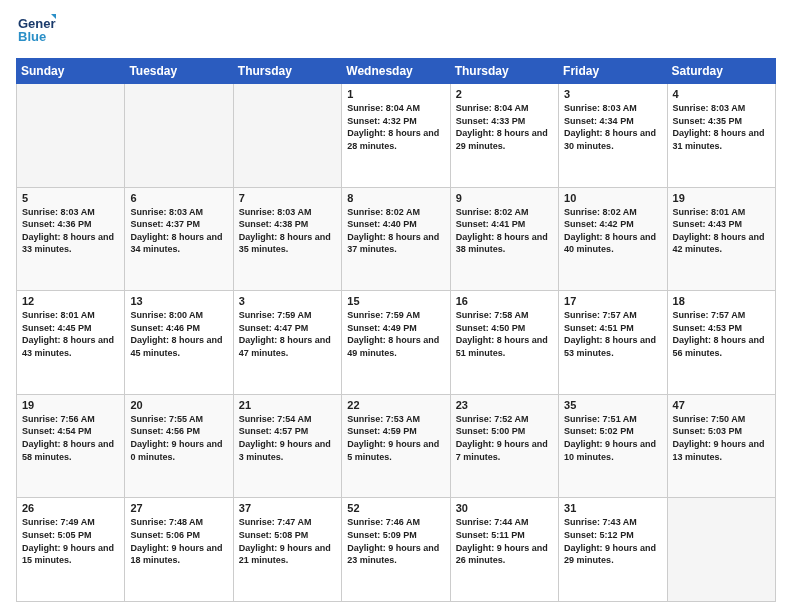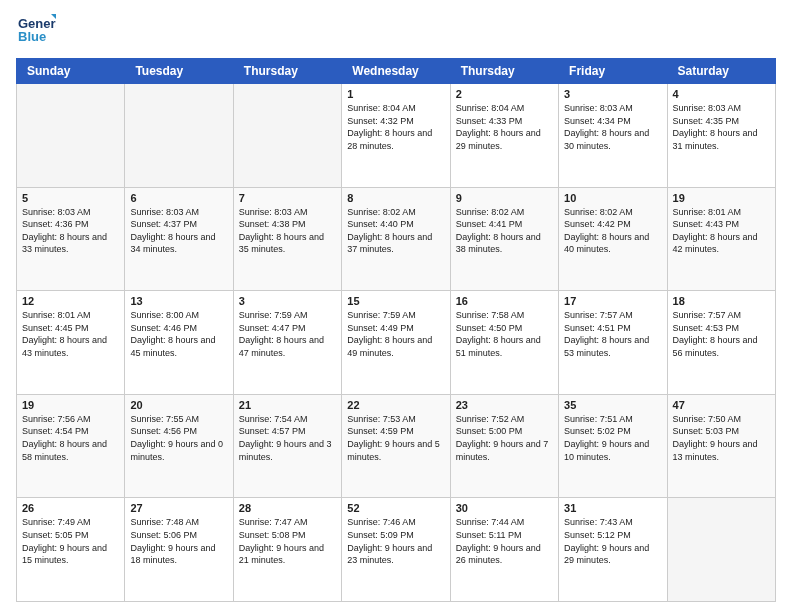--- a/index.html
+++ b/index.html
@@ -45,21 +45,21 @@
     .calendar {
       width: 100%;
       border-collapse: collapse;
       flex: 1;
     }
     .calendar th {
       background: #2b5cbf;
       color: #fff;
       font-size: 12px;
       font-weight: bold;
-      padding: 5px 10px;
+      padding: 5px 4px;
       text-align: left;
       border: 1px solid #2b5cbf;
     }
     .calendar td {
       border: 1px solid #ccc;
       vertical-align: top;
       padding: 4px 5px;
       font-size: 9.5px;
       color: #222;
       background: #fff;
@@ -78,20 +78,21 @@
     .day-num {
       font-size: 11px;
       font-weight: bold;
       margin-bottom: 2px;
       display: block;
     }
     .day-info {
       font-size: 9px;
       line-height: 1.4;
       color: #222;
+      font-weight: bold;
     }
   </style>
 </head>
 <body>
 
 <div class="page">
   <div class="header">
     <div class="logo">
     <svg width="40" height="40" viewBox="0 0 40 40">
       <text x="2" y="18" font-size="13" font-weight="bold" fill="#1a3a6b" font-family="Arial">General</text>
@@ -233,21 +234,21 @@
         <tr>
           <td>
             <span class="day-num">26</span>
             <div class="day-info">Sunrise: 7:49 AM<br>Sunset: 5:05 PM<br>Daylight: 9 hours and 15 minutes.</div>
           </td>
           <td>
             <span class="day-num">27</span>
             <div class="day-info">Sunrise: 7:48 AM<br>Sunset: 5:06 PM<br>Daylight: 9 hours and 18 minutes.</div>
           </td>
           <td>
-            <span class="day-num">28</span>
+            <span class="day-num">37</span>
             <div class="day-info">Sunrise: 7:47 AM<br>Sunset: 5:08 PM<br>Daylight: 9 hours and 21 minutes.</div>
           </td>
           <td>
             <span class="day-num">52</span>
             <div class="day-info">Sunrise: 7:46 AM<br>Sunset: 5:09 PM<br>Daylight: 9 hours and 23 minutes.</div>
           </td>
           <td>
             <span class="day-num">30</span>
             <div class="day-info">Sunrise: 7:44 AM<br>Sunset: 5:11 PM<br>Daylight: 9 hours and 26 minutes.</div>
           </td>

